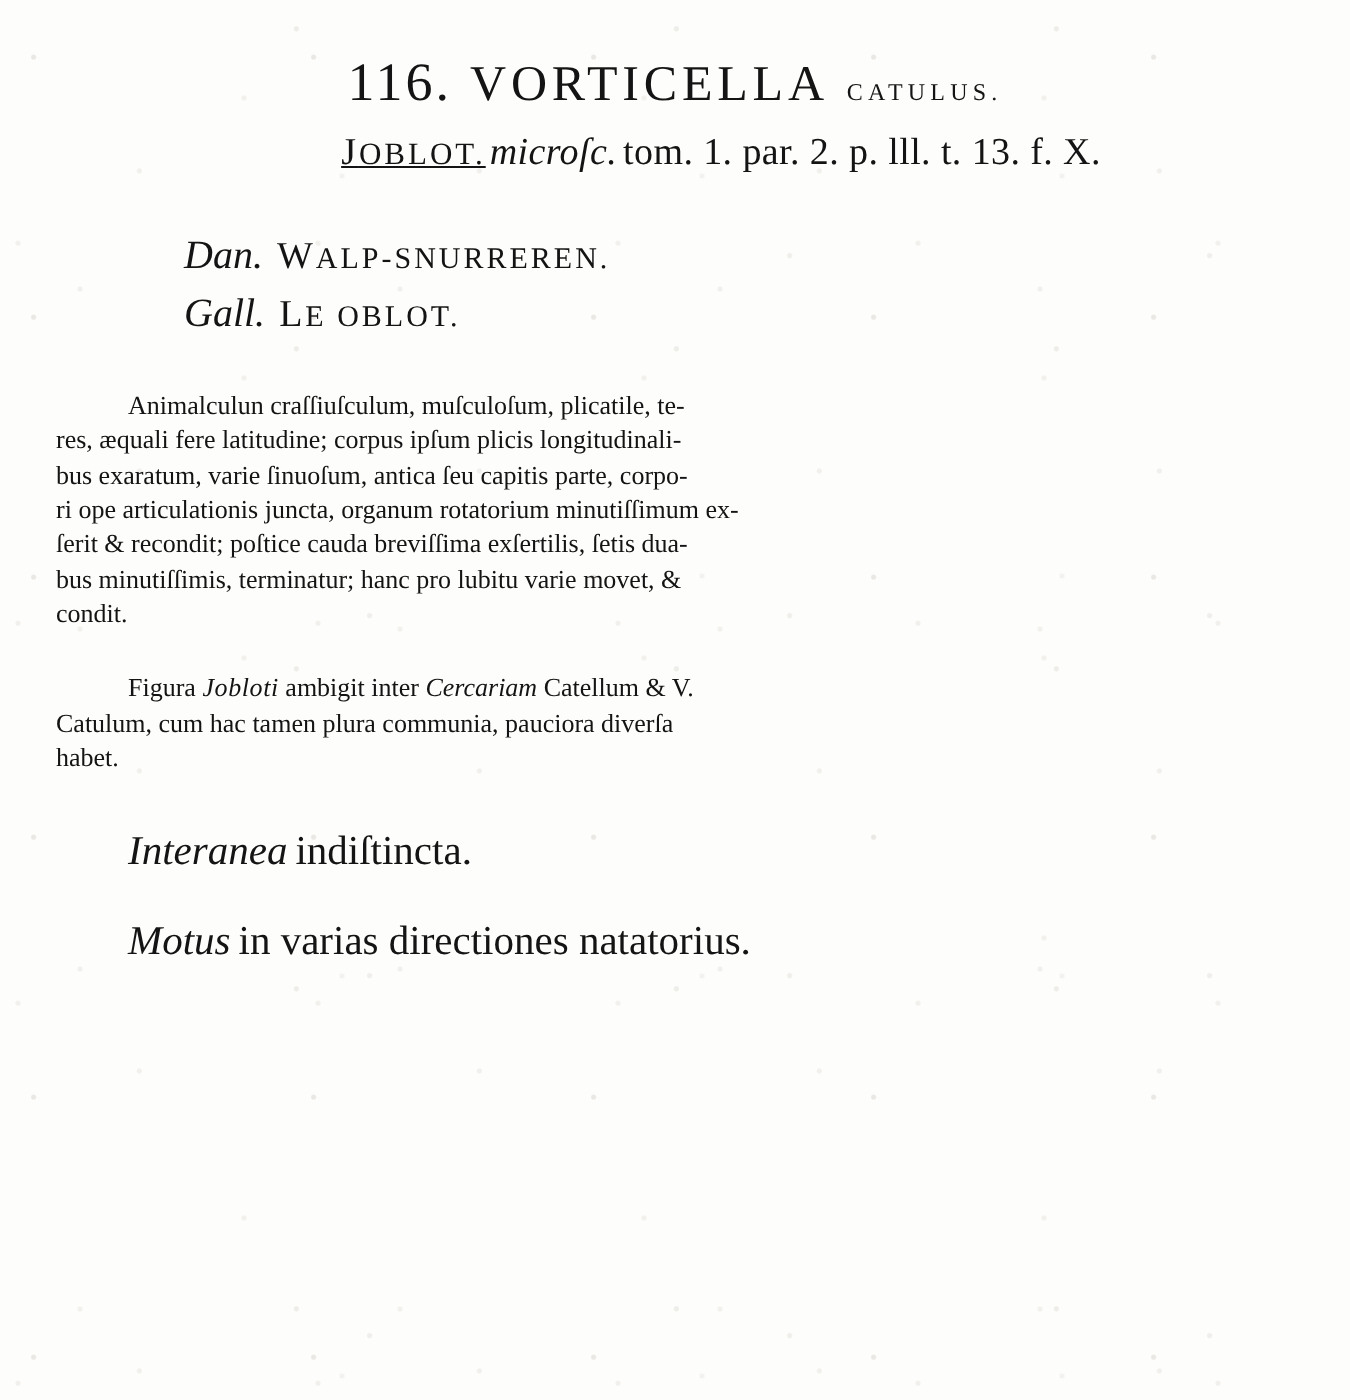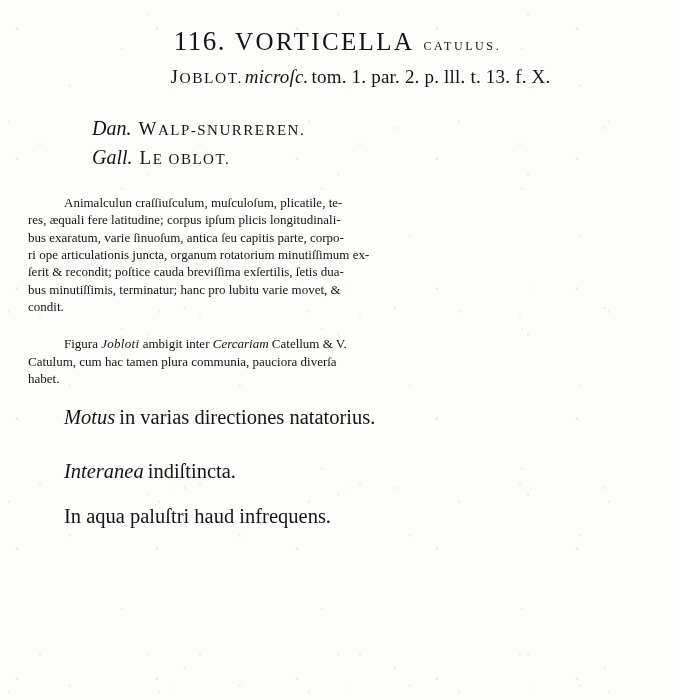--- a/index.html
+++ b/index.html
@@ -84,20 +84,21 @@
     margin-top: 9px;
     font-size: 19px;
     text-align: center;
     padding-left: 46px;
     white-space: nowrap;
     letter-spacing: .2px;
   }
   .citation .auth {
     font-size: 15.5px;
     letter-spacing: 1.5px;
+    text-decoration: underline;
   }
   .citation .auth .cap { font-size: 19px; }
   .citation .work {
     font-style: italic;
     margin: 0 3px 0 2px;
   }
 
   
   .vernaculars { margin-top: 26px; padding-left: 70px; }
   .vern-row {
@@ -180,25 +181,22 @@
     <span class="ln">bus minutiſſimis, terminatur; hanc pro lubitu varie movet, &amp;</span>
     <span class="ln">condit.</span>
   </div>
 
   <div class="para" id="comparison-paragraph">
     <span class="ln ind"><span>Figura </span><span class="ital-script">Jobloti</span><span> ambigit inter </span><span class="ital">Cercariam</span><span> Catellum &amp; V.</span></span>
     <span class="ln">Catulum, cum hac tamen plura communia, pauciora diverſa</span>
     <span class="ln">habet.</span>
   </div>
 
+  <div class="statement" id="interanea-line">
+    <span class="term">Interanea</span><span>indiſtincta.</span>
+  </div>
+
   <div class="statement" id="motus-line">
     <span class="term">Motus</span><span>in varias directiones natatorius.</span>
   </div>
 
-  <div class="statement" id="interanea-line">
-    <span class="term">Interanea</span><span>indiſtincta.</span>
-  </div>
-
-  <div class="statement" id="habitat-line">
-    <span>In aqua paluſtri haud infrequens.</span>
-  </div>
 
 </div>
 
 </body></html>

